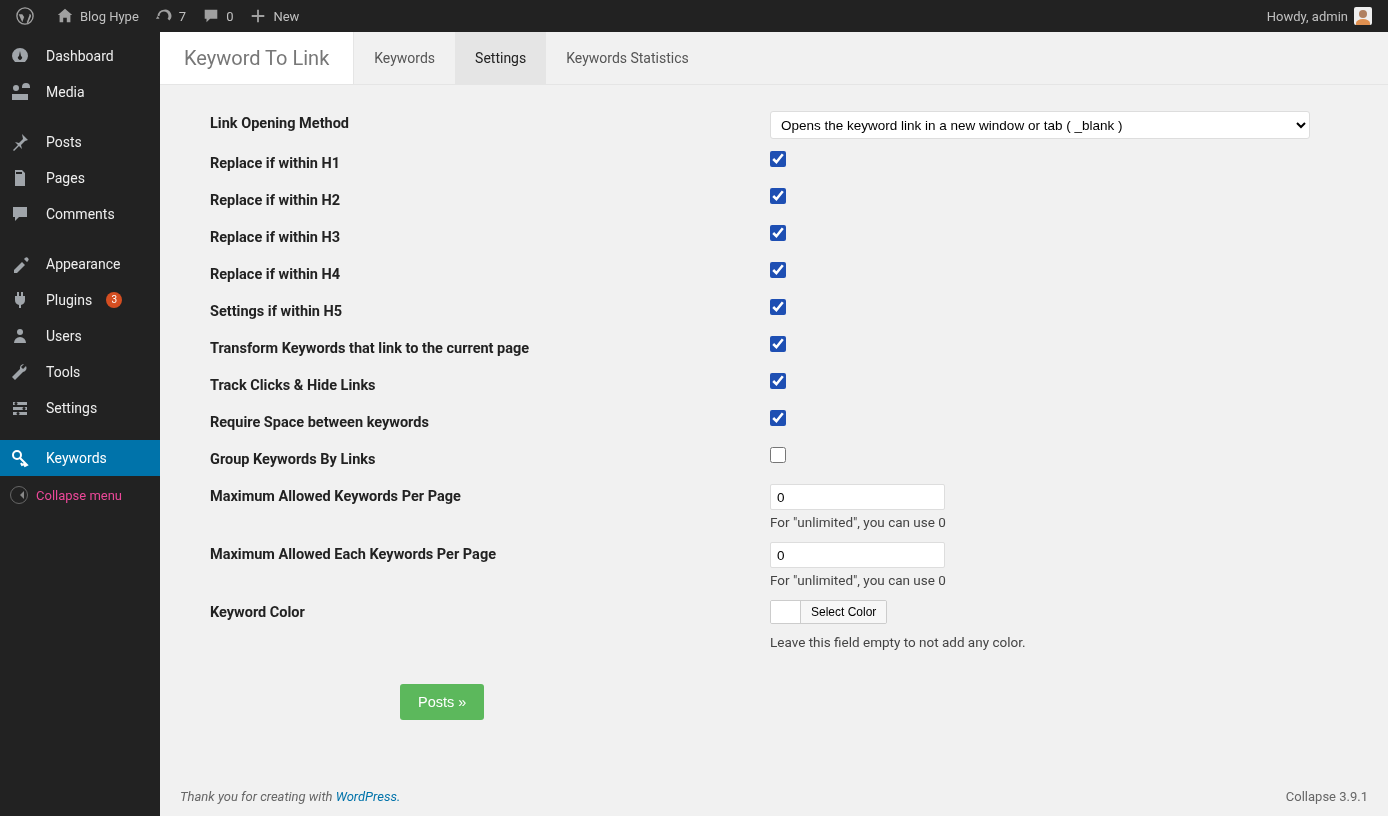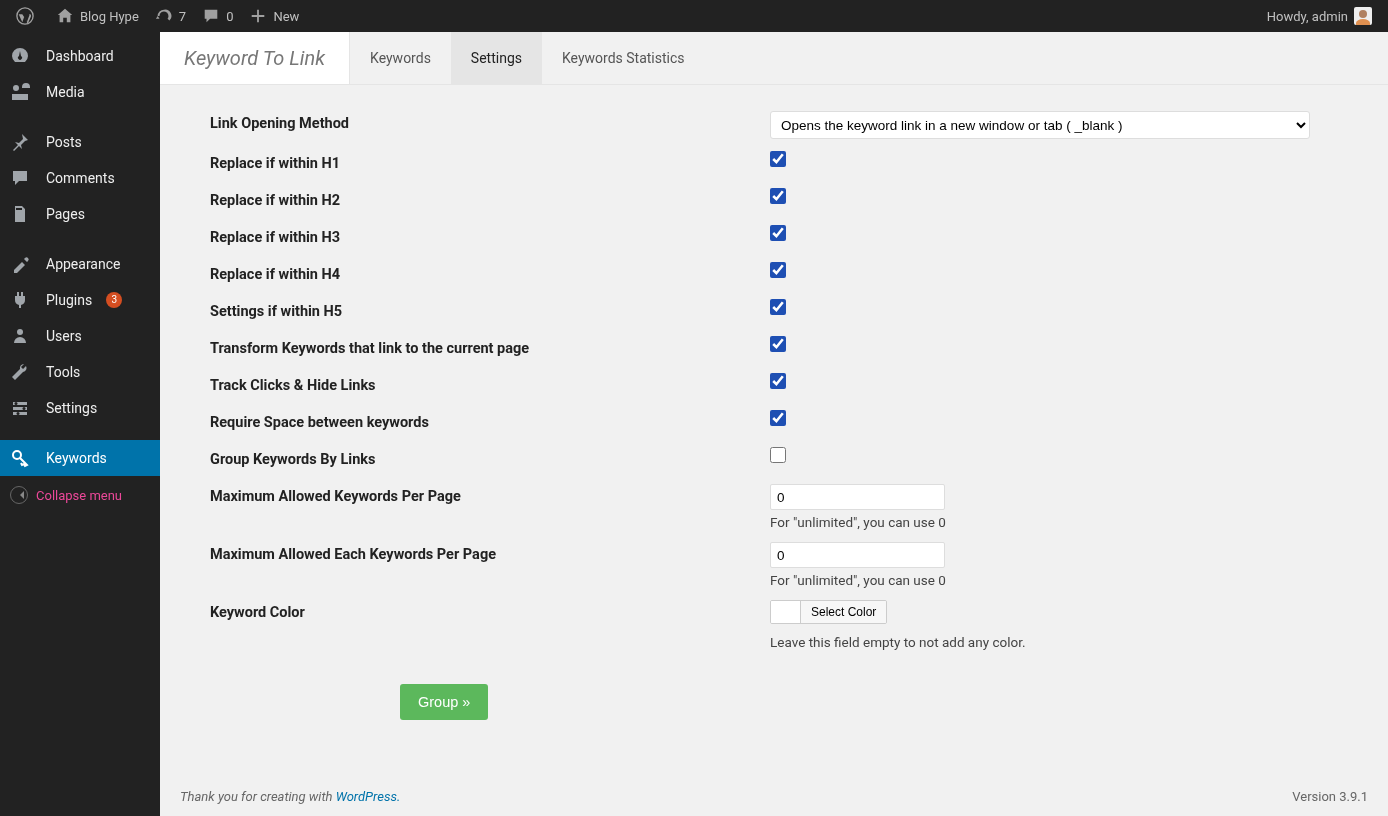--- a/index.html
+++ b/index.html
@@ -106,21 +106,20 @@
 .header-bar {
   display:flex; align-items:stretch;
   border-bottom:1px solid #e5e5e5;
   background:#f1f1f1;
 }
 .header-title {
   font-size:20px; color:#777; padding:14px 24px 14px 24px;
   background:#fff; border:1px solid #e5e5e5; border-bottom:none;
   border-top:none; margin-left:0;
   border-left:none;
-  font-style:italic;
 }
 .header-tabs { display:flex; }
 .header-tab {
   padding:18px 20px 12px; font-size:14px; color:#555; cursor:pointer;
 }
 .header-tab.active {
   background:#e5e5e5; color:#222;
 }
 
 .content {
@@ -224,29 +223,29 @@
     <span>Media</span>
   </div>
   <div class="menu-item sep">
     <svg class="menu-icon" viewBox="0 0 20 20">
         <path d="M12 2l6 6-3 1-4 4 1 4-3-3-5 5-1-1 5-5-3-3 4 1 4-4z"></path>
       </svg>
     <span>Posts</span>
   </div>
   <div class="menu-item">
     <svg class="menu-icon" viewBox="0 0 20 20">
+        <path d="M5 2h7l3 3v13H5zM6 4v2h6V4z"></path>
+      </svg>
+    <span>Pages</span>
+  </div>
+  <div class="menu-item">
+    <svg class="menu-icon" viewBox="0 0 20 20">
         <path d="M3 3h14v10H9l-4 4v-4H3z"></path>
       </svg>
     <span>Comments</span>
-  </div>
-  <div class="menu-item">
-    <svg class="menu-icon" viewBox="0 0 20 20">
-        <path d="M5 2h7l3 3v13H5zM6 4v2h6V4z"></path>
-      </svg>
-    <span>Pages</span>
   </div>
   <div class="menu-item sep">
     <svg class="menu-icon" viewBox="0 0 20 20">
         <path d="M4 16l8-8 3 3-8 8H4zM14 5l1-1a2 2 0 013 3l-1 1z"></path>
       </svg>
     <span>Appearance</span>
   </div>
   <div class="menu-item">
     <svg class="menu-icon" viewBox="0 0 20 20">
         <path d="M7 2v4H5v4a5 5 0 004 5v3h2v-3a5 5 0 004-5V6h-2V2h-2v4H9V2z"></path>
@@ -369,23 +368,23 @@
             <div class="color-swatch"></div>
             <button class="color-button">Select Color</button>
           </div>
           <div class="desc" style="margin-top:10px">Leave this field empty to not add any color.</div>
         </td>
       </tr>
     </tbody>
       </table>
 
     <div class="submit-row">
-      <button class="button-primary">Group »</button>
+      <button class="button-primary">Posts »</button>
     </div>
   </div>
 
   <div id="footer">
     <div>
       <span>Thank you for creating with </span><a href="#">WordPress.</a>
     </div>
-    <div class="ver">Version 3.9.1</div>
+    <div class="ver">Collapse 3.9.1</div>
   </div>
 </div>
 
 </body></html>

